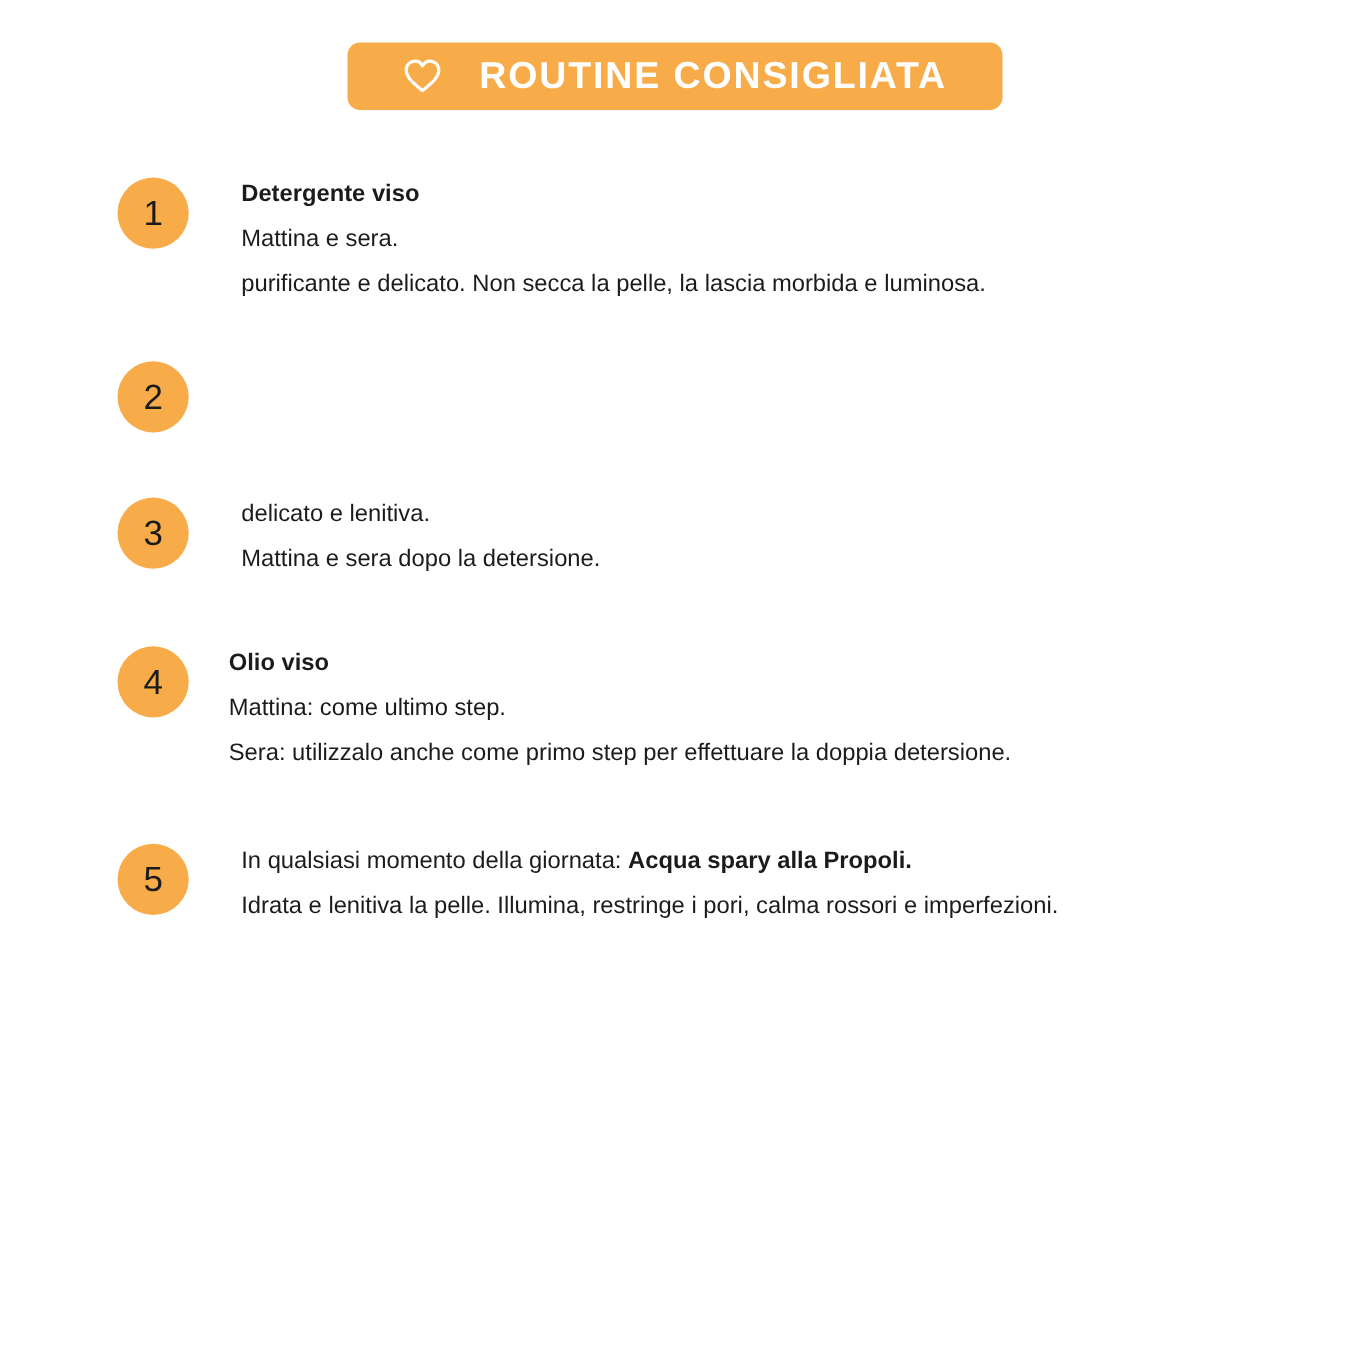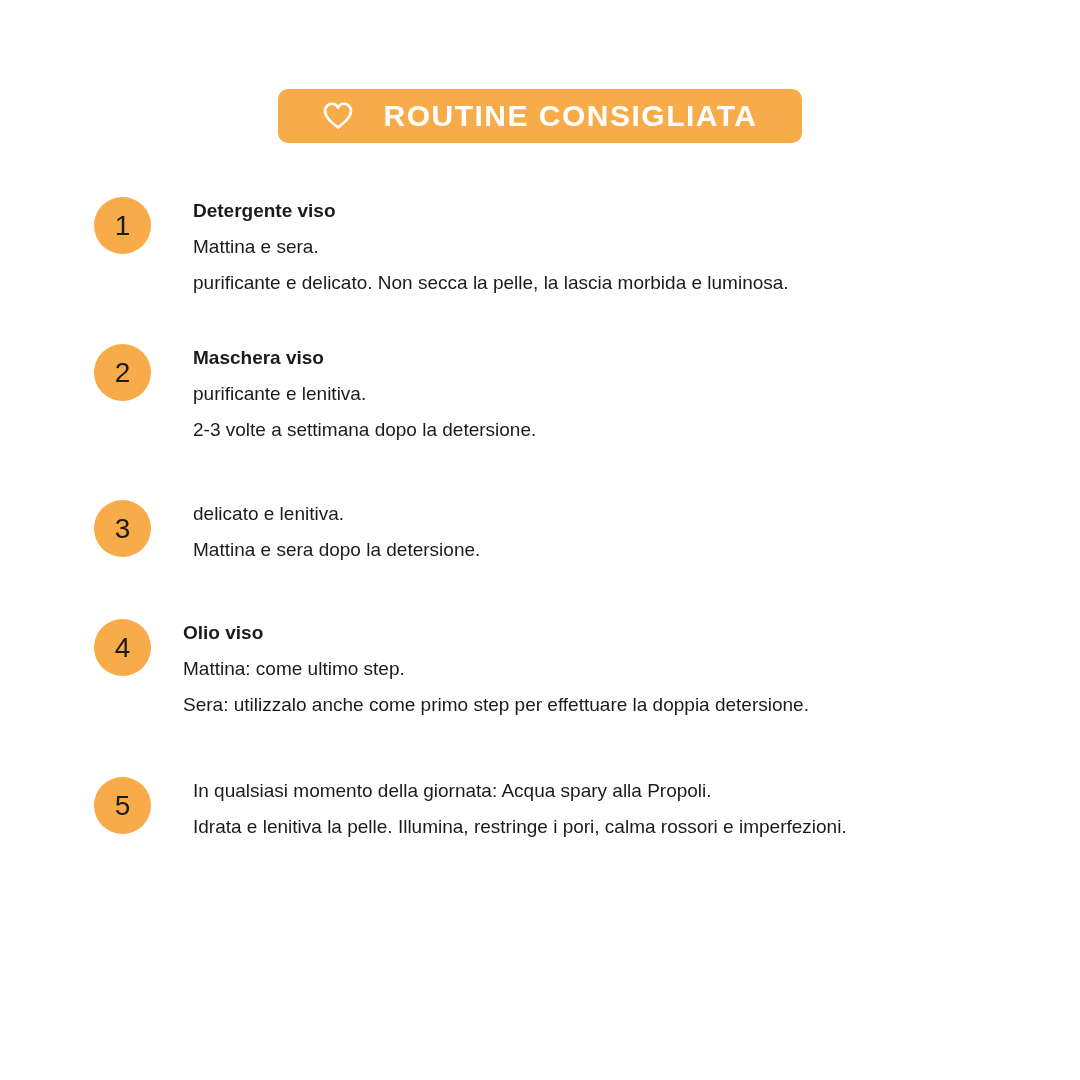--- a/index.html
+++ b/index.html
@@ -18,21 +18,21 @@
   .page {
     width: 1080px;
     height: 1080px;
     background: #ffffff;
   }
   .badge {
     display: flex;
     align-items: center;
     gap: 29px;
     width: fit-content;
-    margin: 89px auto 0 auto;
+    margin: 34px auto 0 auto;
     background: #f8ac49;
     color: #ffffff;
     font-weight: bold;
     font-size: 30px;
     letter-spacing: 1.5px;
     padding: 10px 44px;
     border-radius: 10px;
     line-height: 34px;
   }
   .badge .heart {
@@ -72,21 +72,21 @@
   }
   .item-5 .text { max-width: 800px; }
   .item-4 .text { margin-left: -10px; max-width: 840px; }
   .title {
     font-weight: bold;
   }
   .text p {
     margin: 0;
   }
   .text strong {
-    font-weight: normal;
+    font-weight: bold;
   }
 </style>
 </head>
 <body>
 
 <div class="page">
 
   <div class="badge">
     <svg class="heart" viewBox="0 0 32 30" aria-hidden="true">
       <path d="M16 26.5 C 10 21.5, 3 16.5, 3 10 C 3 5.5, 6.5 2.8, 10 2.8 C 12.7 2.8, 15 4.4, 16 6.6 C 17 4.4, 19.3 2.8, 22 2.8 C 25.5 2.8, 29 5.5, 29 10 C 29 16.5, 22 21.5, 16 26.5 Z" fill="none" stroke="#ffffff" stroke-width="2.6" stroke-linejoin="round"></path>
@@ -103,25 +103,20 @@
       <div class="text">
         <p class="title">Detergente viso</p>
         <p>Mattina e sera.</p>
         <p>purificante e delicato. Non secca la pelle, la lascia morbida e luminosa.</p>
       </div>
     </div>
 
     <div class="item item-2">
       <div class="circle">
         <span>2</span>
-      </div>
-      <div class="text">
-        <p class="title">Maschera viso</p>
-        <p>purificante e lenitiva.</p>
-        <p>2-3 volte a settimana dopo la detersione.</p>
       </div>
     </div>
 
     <div class="item item-3">
       <div class="circle">
         <span>3</span>
       </div>
       <div class="text">
         <p>delicato e lenitiva.</p>
         <p>Mattina e sera dopo la detersione.</p>

